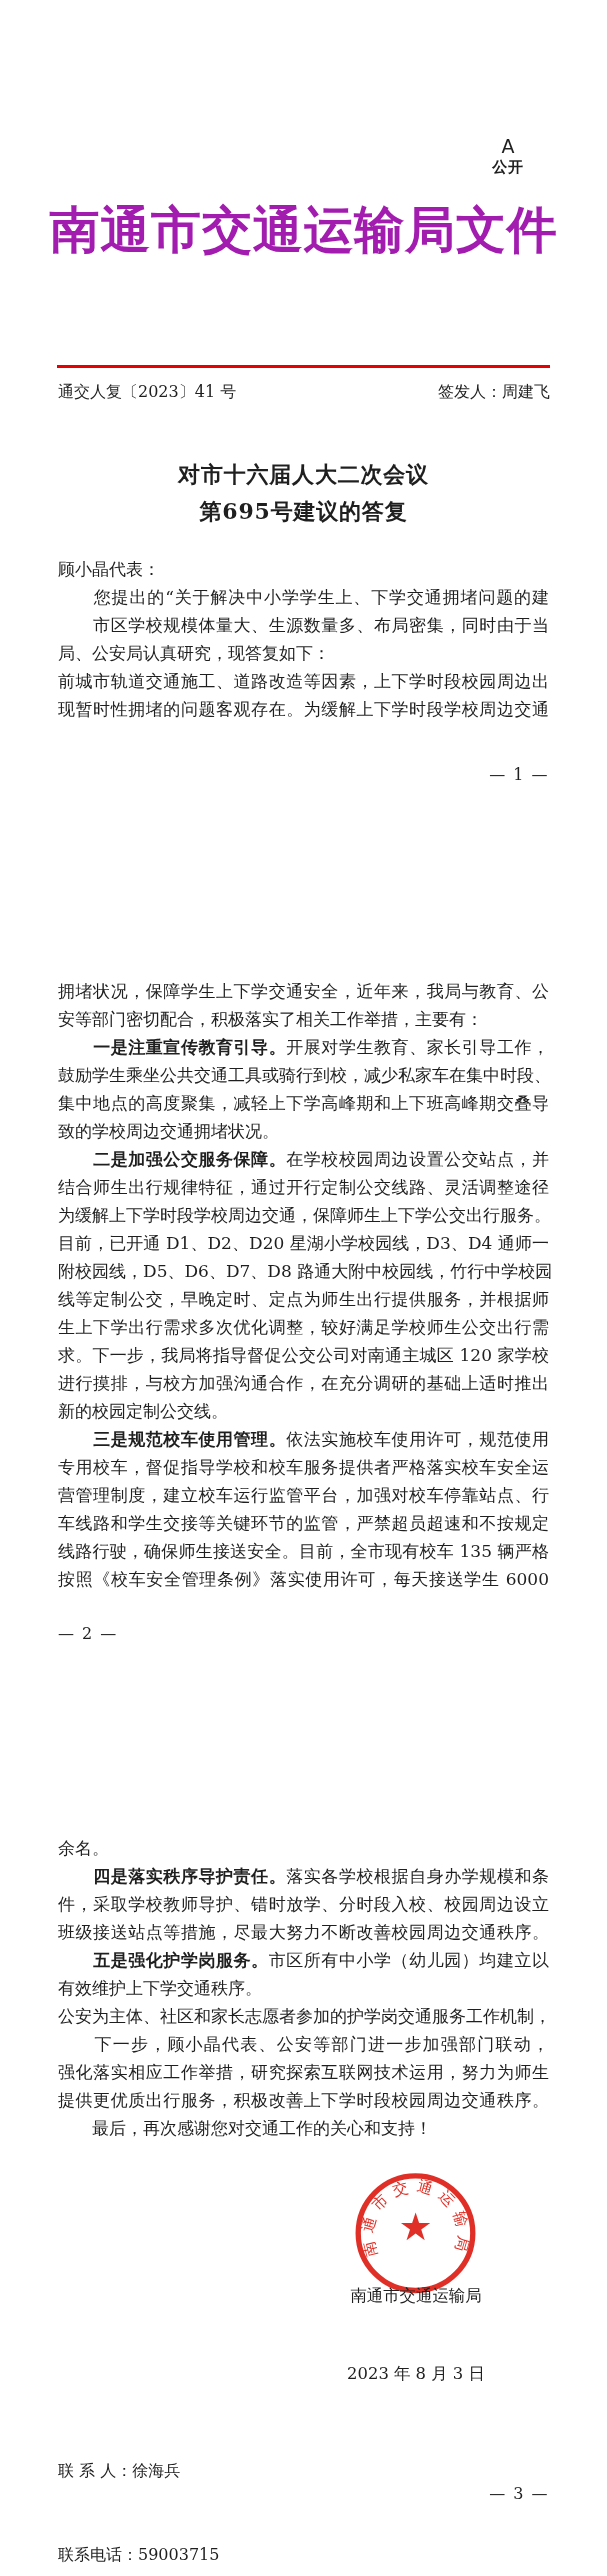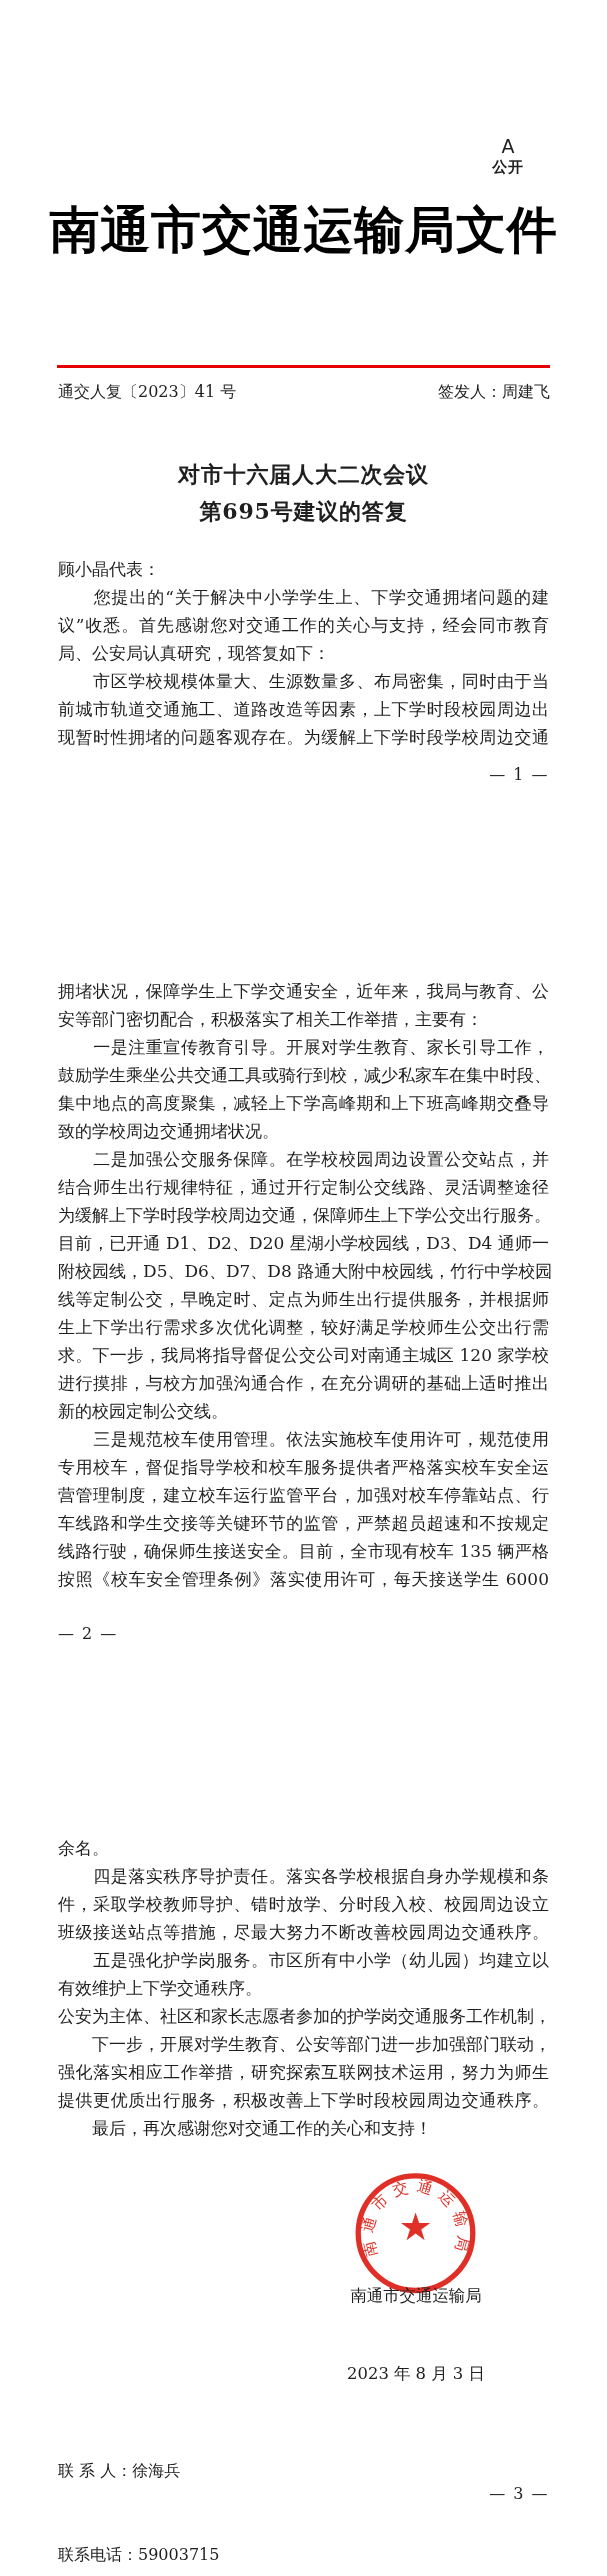--- a/index.html
+++ b/index.html
@@ -28,21 +28,21 @@
     position:absolute;top:456px;left:0;width:100%;text-align:center;
     font-weight:bold;font-size:22px;line-height:37px;letter-spacing:0.8px;
   }
   
   .page{position:absolute;left:58px;width:491px;font-size:17px;}
   .page1{top:555px;}
   .page2{top:977px;}
   .page3{top:1834px;}
   .bl{height:28px;line-height:28px;white-space:pre;text-align:justify;text-align-last:justify;}
   .bl.nj{text-align:center;text-align-last:left;}
-  .bl b{font-weight:400;}
+  .bl b{font-weight:700;}
   
   .pagenum{position:absolute;font-size:16px;letter-spacing:1.5px;white-space:pre;}
   .pn1{top:765px;right:58px;}
   .pn2{top:1624px;left:58px;}
   .pn3{top:2484px;right:58px;}
   
   .sig{
     position:absolute;top:2231px;left:324px;width:184px;text-align:center;
     font-size:16.4px;line-height:26px;z-index:2;white-space:pre;
   }
@@ -53,40 +53,39 @@
 </head>
 <body>
 
 <div class="sheet">
 
   <div class="corner">
     <div class="grade">A</div>
     <div class="pub">公开</div>
   </div>
 
-  <h1 class="masthead" style="color: #000000;">南通市交通运输局文件</h1>
+  <h1 class="masthead" style="color: #a21caf;">南通市交通运输局文件</h1>
 
   <div class="redrule" style="background: rgb(230, 0, 0);"></div>
 
   <div class="refrow">
     <span>通交人复〔2023〕41 号</span>
     <span><span>签发人：</span><span>周建飞</span></span>
   </div>
 
   <div class="doctitle">
     <div>对市十六届人大二次会议</div>
     <div>第695号建议的答复</div>
   </div>
 
   <div class="page page1">
       <div class="bl nj">顾小晶代表：</div>
       <div class="bl">　　您提出的“关于解决中小学学生上、下学交通拥堵问题的建</div>
-      <div class="bl">议”收悉。首先感谢您对交通工作的关心与支持，经会同市教育</div>
+      <div class="bl">　　市区学校规模体量大、生源数量多、布局密集，同时由于当</div>
       <div class="bl nj">局、公安局认真研究，现答复如下：</div>
-      <div class="bl">　　市区学校规模体量大、生源数量多、布局密集，同时由于当</div>
       <div class="bl">前城市轨道交通施工、道路改造等因素，上下学时段校园周边出</div>
       <div class="bl">现暂时性拥堵的问题客观存在。为缓解上下学时段学校周边交通</div>
     </div>
   <div class="pagenum pn1">— 1 —</div>
 
   <div class="page page2">
       <div class="bl">拥堵状况，保障学生上下学交通安全，近年来，我局与教育、公</div>
       <div class="bl nj">安等部门密切配合，积极落实了相关工作举措，主要有：</div>
       <div class="bl">　　<b>一是注重宣传教育引导。</b>开展对学生教育、家长引导工作，</div>
       <div class="bl">鼓励学生乘坐公共交通工具或骑行到校，减少私家车在集中时段、</div>
@@ -112,21 +111,21 @@
   <div class="pagenum pn2">— 2 —</div>
 
   <div class="page page3">
       <div class="bl nj">余名。</div>
       <div class="bl">　　<b>四是落实秩序导护责任。</b>落实各学校根据自身办学规模和条</div>
       <div class="bl">件，采取学校教师导护、错时放学、分时段入校、校园周边设立</div>
       <div class="bl">班级接送站点等措施，尽最大努力不断改善校园周边交通秩序。</div>
       <div class="bl">　　<b>五是强化护学岗服务。</b>市区所有中小学（幼儿园）均建立以</div>
       <div class="bl nj">有效维护上下学交通秩序。</div>
       <div class="bl">公安为主体、社区和家长志愿者参加的护学岗交通服务工作机制，</div>
-      <div class="bl">　　下一步，开展对学生教育、公安等部门进一步加强部门联动，</div>
+      <div class="bl">　　下一步，顾小晶代表、公安等部门进一步加强部门联动，</div>
       <div class="bl">强化落实相应工作举措，研究探索互联网技术运用，努力为师生</div>
       <div class="bl">提供更优质出行服务，积极改善上下学时段校园周边交通秩序。</div>
       <div class="bl nj">　　最后，再次感谢您对交通工作的关心和支持！</div>
     </div>
 
   <svg class="seal" viewBox="0 0 182 182" xmlns="http://www.w3.org/2000/svg">
     <circle cx="91" cy="88" r="75" fill="none" stroke-width="7" stroke="#dd2016"></circle>
     <path id="sealArcPath" d="M43 117 A55.5 55.5 0 1 1 139 117" fill="none"></path>
     <text font-size="20" letter-spacing="9" font-family="DejaVu Serif, Liberation Serif, serif" fill="#dd2016"><textPath id="sealArcText" href="#sealArcPath" startOffset="1">南通市交通运输局</textPath></text>
     <text id="sealStar" x="91" y="97" text-anchor="middle" font-size="50" fill="#dd2016">★</text>

